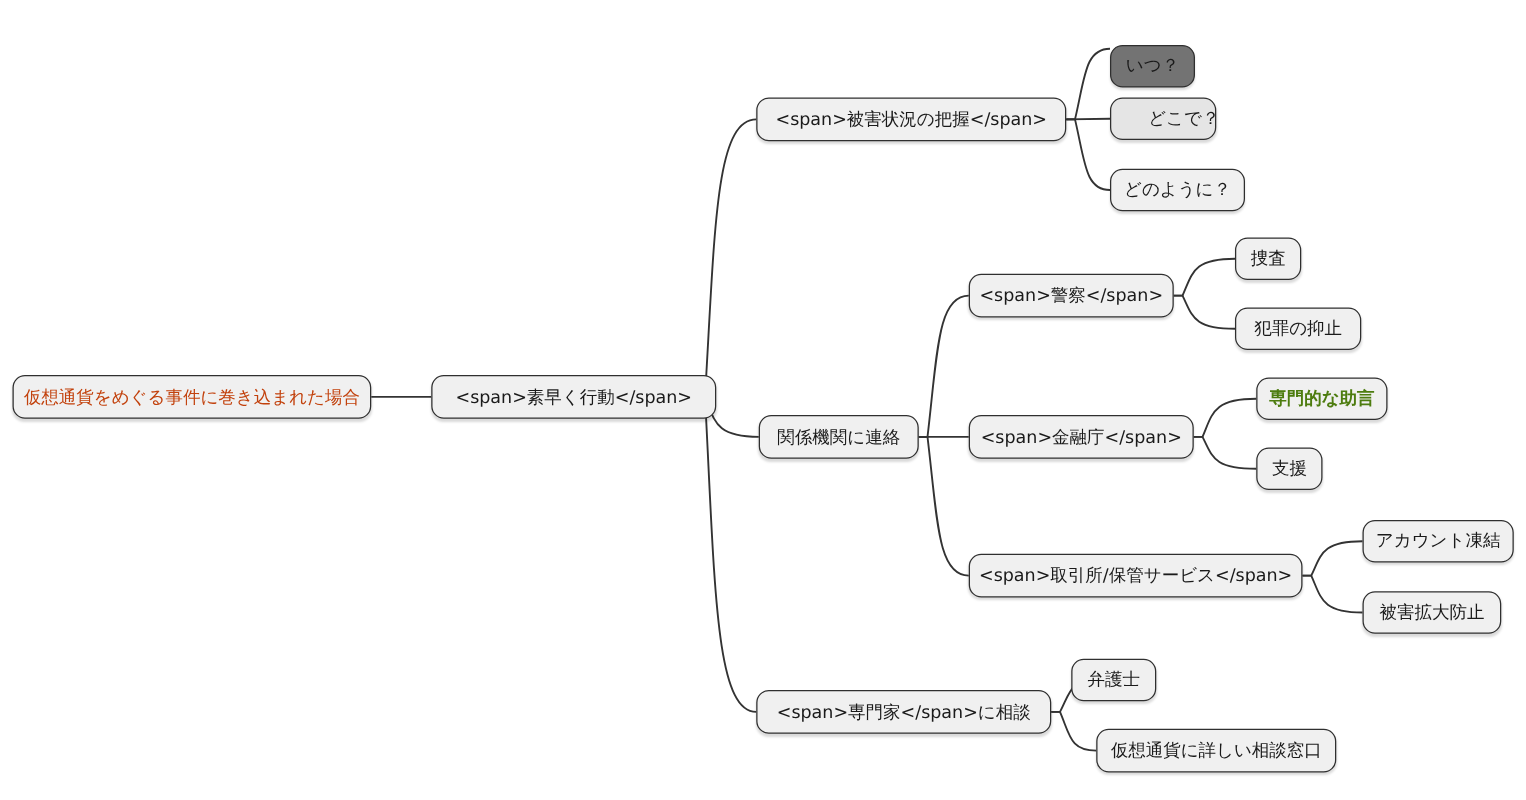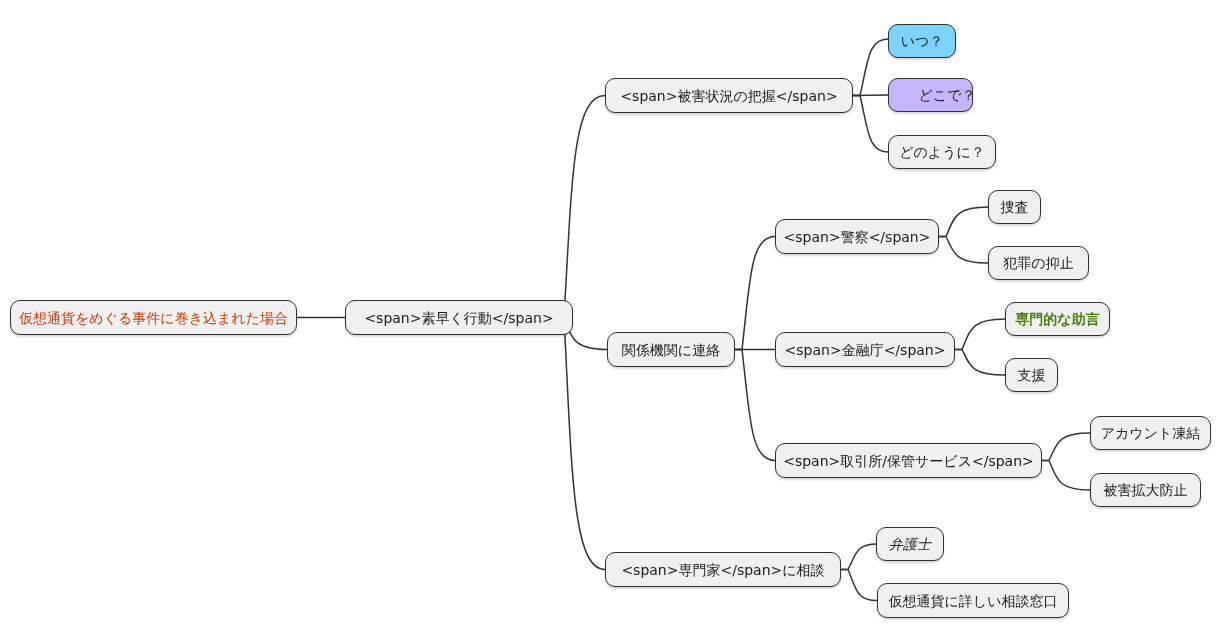--- a/index.html
+++ b/index.html
@@ -68,24 +68,24 @@
   <div>
       <div class="node" style="left: 10px; top: 300px; width: 287px; height: 35px; background: rgb(240, 240, 240); border-color: rgb(47, 47, 47);">
         <span class="label" style="color: #c2410c;">仮想通貨をめぐる事件に巻き込まれた場合</span>
       </div>
       <div class="node" style="left: 345px; top: 300px; width: 228px; height: 35px; background: rgb(240, 240, 240); border-color: rgb(47, 47, 47);">
         <span class="label" style="color: rgb(26, 26, 26);">&lt;span&gt;素早く行動&lt;/span&gt;</span>
       </div>
       <div class="node" style="left: 605px; top: 78px; width: 248px; height: 35px; background: rgb(240, 240, 240); border-color: rgb(47, 47, 47);">
         <span class="label" style="color: rgb(26, 26, 26);">&lt;span&gt;被害状況の把握&lt;/span&gt;</span>
       </div>
-      <div class="node" style="left: 888px; top: 24px; width: 68px; height: 34px; background: #7dd3fc; border-color: rgb(47, 47, 47);">
+      <div class="node" style="left: 888px; top: 36px; width: 68px; height: 34px; background: #737373; border-color: rgb(47, 47, 47);">
         <span class="label" style="color: rgb(26, 26, 26);">いつ？</span>
       </div>
-      <div class="node" style="left: 888px; top: 78px; width: 85px; height: 34px; background: #c4b5fd; border-color: rgb(47, 47, 47); padding-left: 33px;">
+      <div class="node" style="left: 888px; top: 78px; width: 85px; height: 34px; background: #e5e5e5; border-color: rgb(47, 47, 47); padding-left: 33px;">
         <span class="label" style="color: rgb(26, 26, 26);">どこで？</span>
       </div>
       <div class="node" style="left: 888px; top: 135px; width: 108px; height: 34px; background: rgb(240, 240, 240); border-color: rgb(47, 47, 47);">
         <span class="label" style="color: rgb(26, 26, 26);">どのように？</span>
       </div>
       <div class="node" style="left: 607px; top: 332px; width: 128px; height: 35px; background: rgb(240, 240, 240); border-color: rgb(47, 47, 47);">
         <span class="label" style="color: rgb(26, 26, 26);">関係機関に連絡</span>
       </div>
       <div class="node" style="left: 775px; top: 219px; width: 164px; height: 35px; background: rgb(240, 240, 240); border-color: rgb(47, 47, 47);">
         <span class="label" style="color: rgb(26, 26, 26);">&lt;span&gt;警察&lt;/span&gt;</span>
@@ -110,20 +110,20 @@
       </div>
       <div class="node" style="left: 1090px; top: 416px; width: 121px; height: 34px; background: rgb(240, 240, 240); border-color: rgb(47, 47, 47);">
         <span class="label" style="color: rgb(26, 26, 26);">アカウント凍結</span>
       </div>
       <div class="node" style="left: 1090px; top: 473px; width: 111px; height: 34px; background: rgb(240, 240, 240); border-color: rgb(47, 47, 47);">
         <span class="label" style="color: rgb(26, 26, 26);">被害拡大防止</span>
       </div>
       <div class="node" style="left: 605px; top: 552px; width: 236px; height: 35px; background: rgb(240, 240, 240); border-color: rgb(47, 47, 47);">
         <span class="label" style="color: rgb(26, 26, 26);">&lt;span&gt;専門家&lt;/span&gt;に相談</span>
       </div>
-      <div class="node" style="left: 876px; top: 527px; width: 68px; height: 34px; background: rgb(240, 240, 240); border-color: rgb(47, 47, 47); font-style: italic;">
+      <div class="node" style="left: 857px; top: 527px; width: 68px; height: 34px; background: rgb(240, 240, 240); border-color: rgb(47, 47, 47);">
         <span class="label" style="color: rgb(26, 26, 26);">弁護士</span>
       </div>
       <div class="node" style="left: 877px; top: 583px; width: 192px; height: 35px; background: rgb(240, 240, 240); border-color: rgb(47, 47, 47);">
         <span class="label" style="color: rgb(26, 26, 26);">仮想通貨に詳しい相談窓口</span>
       </div>
     </div>
 </div>
 
 </body></html>

